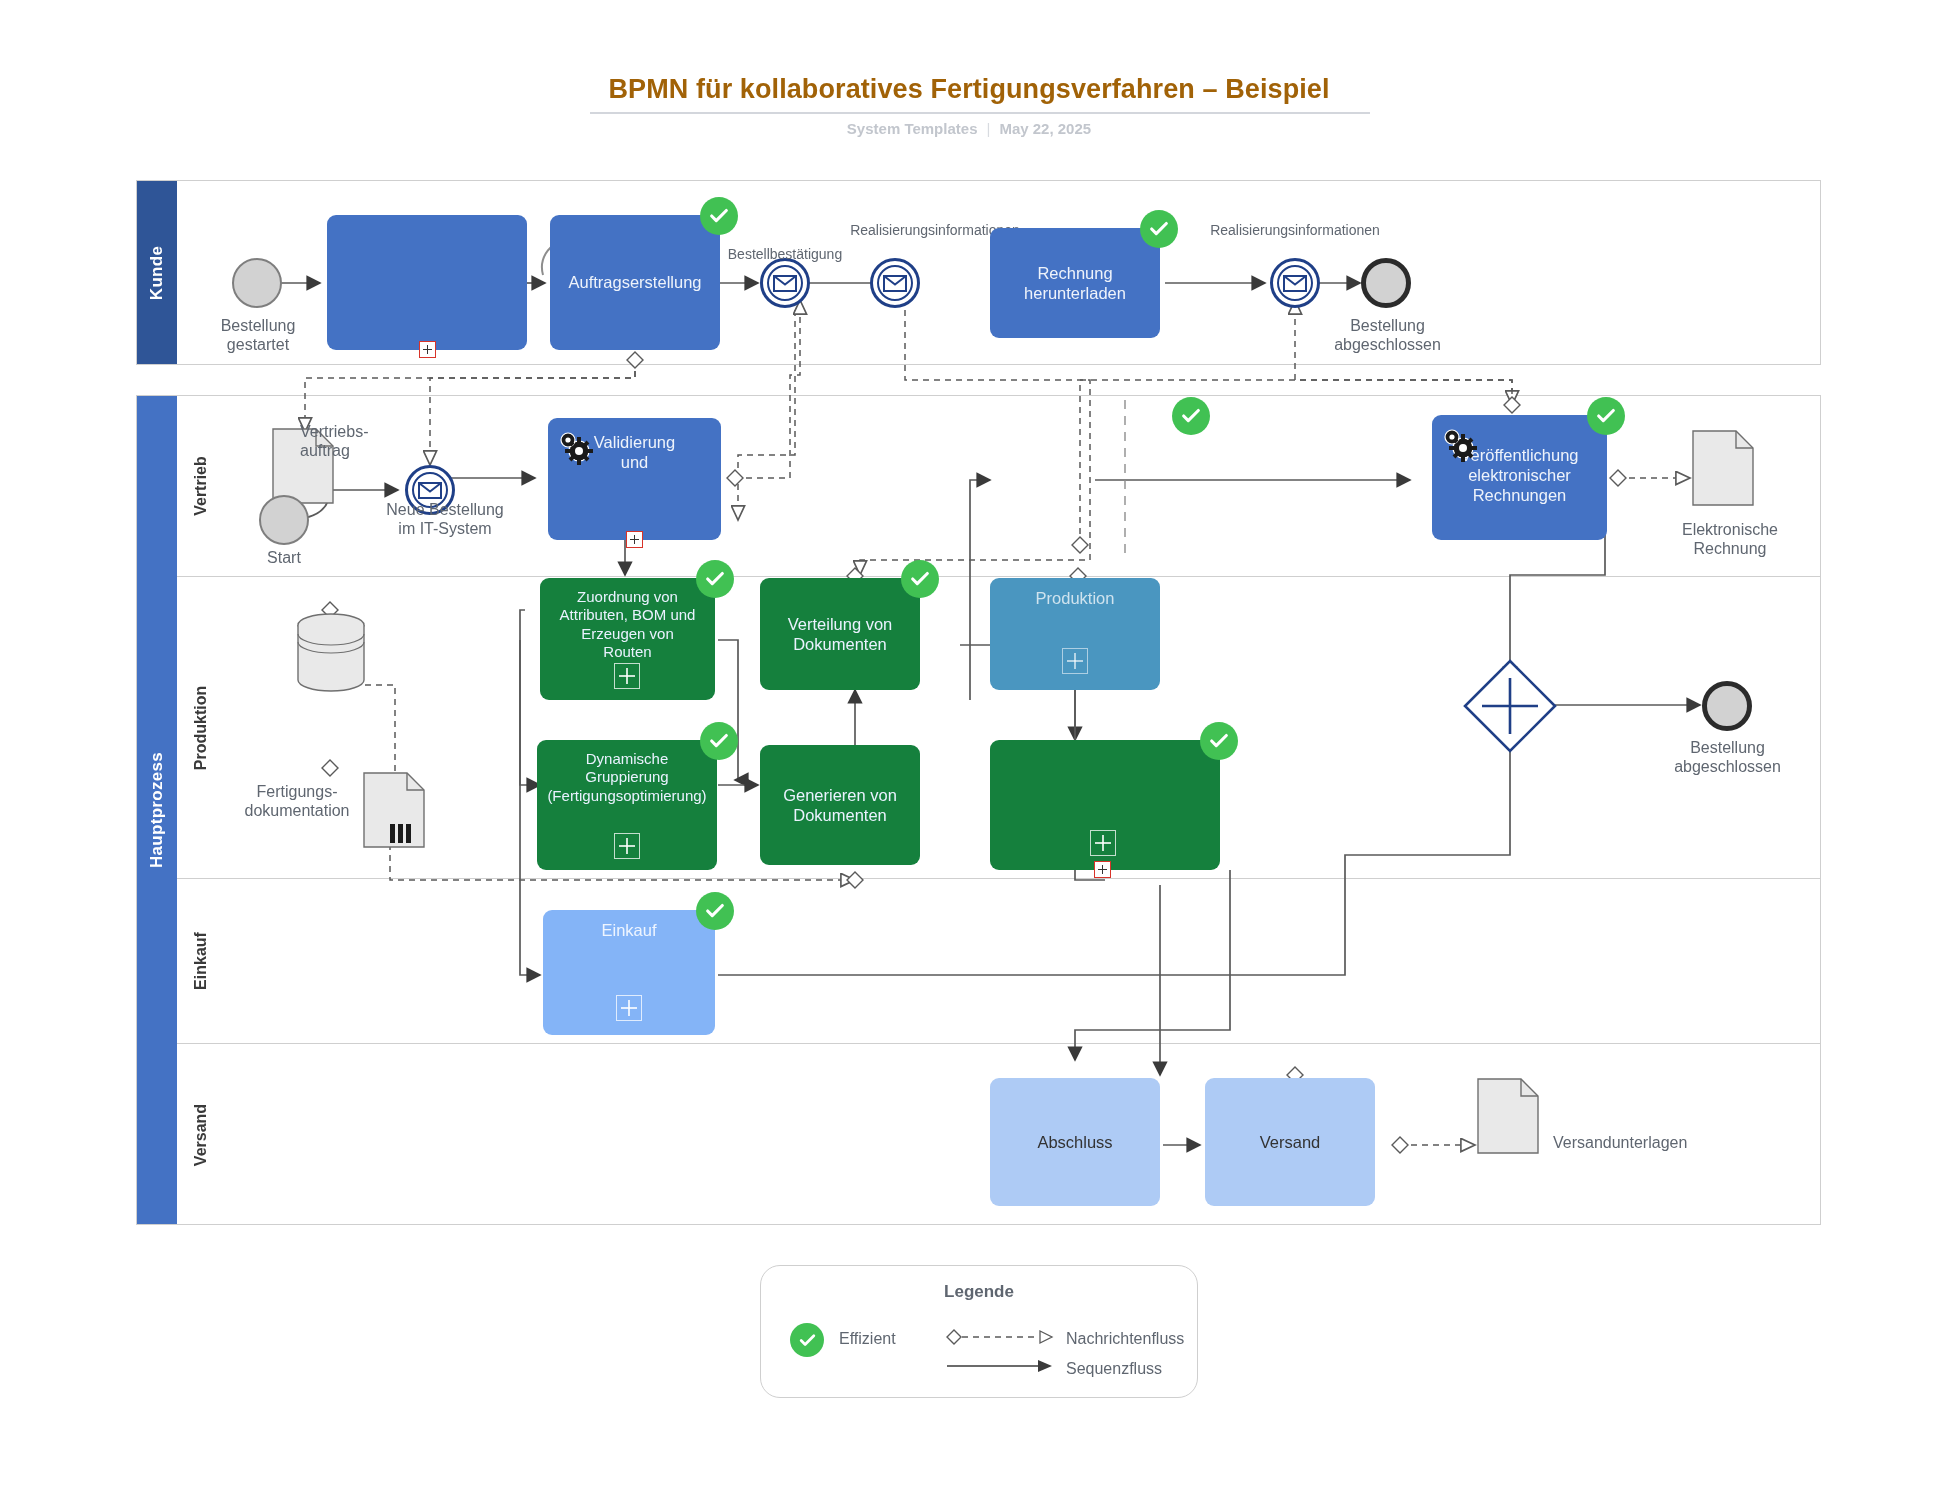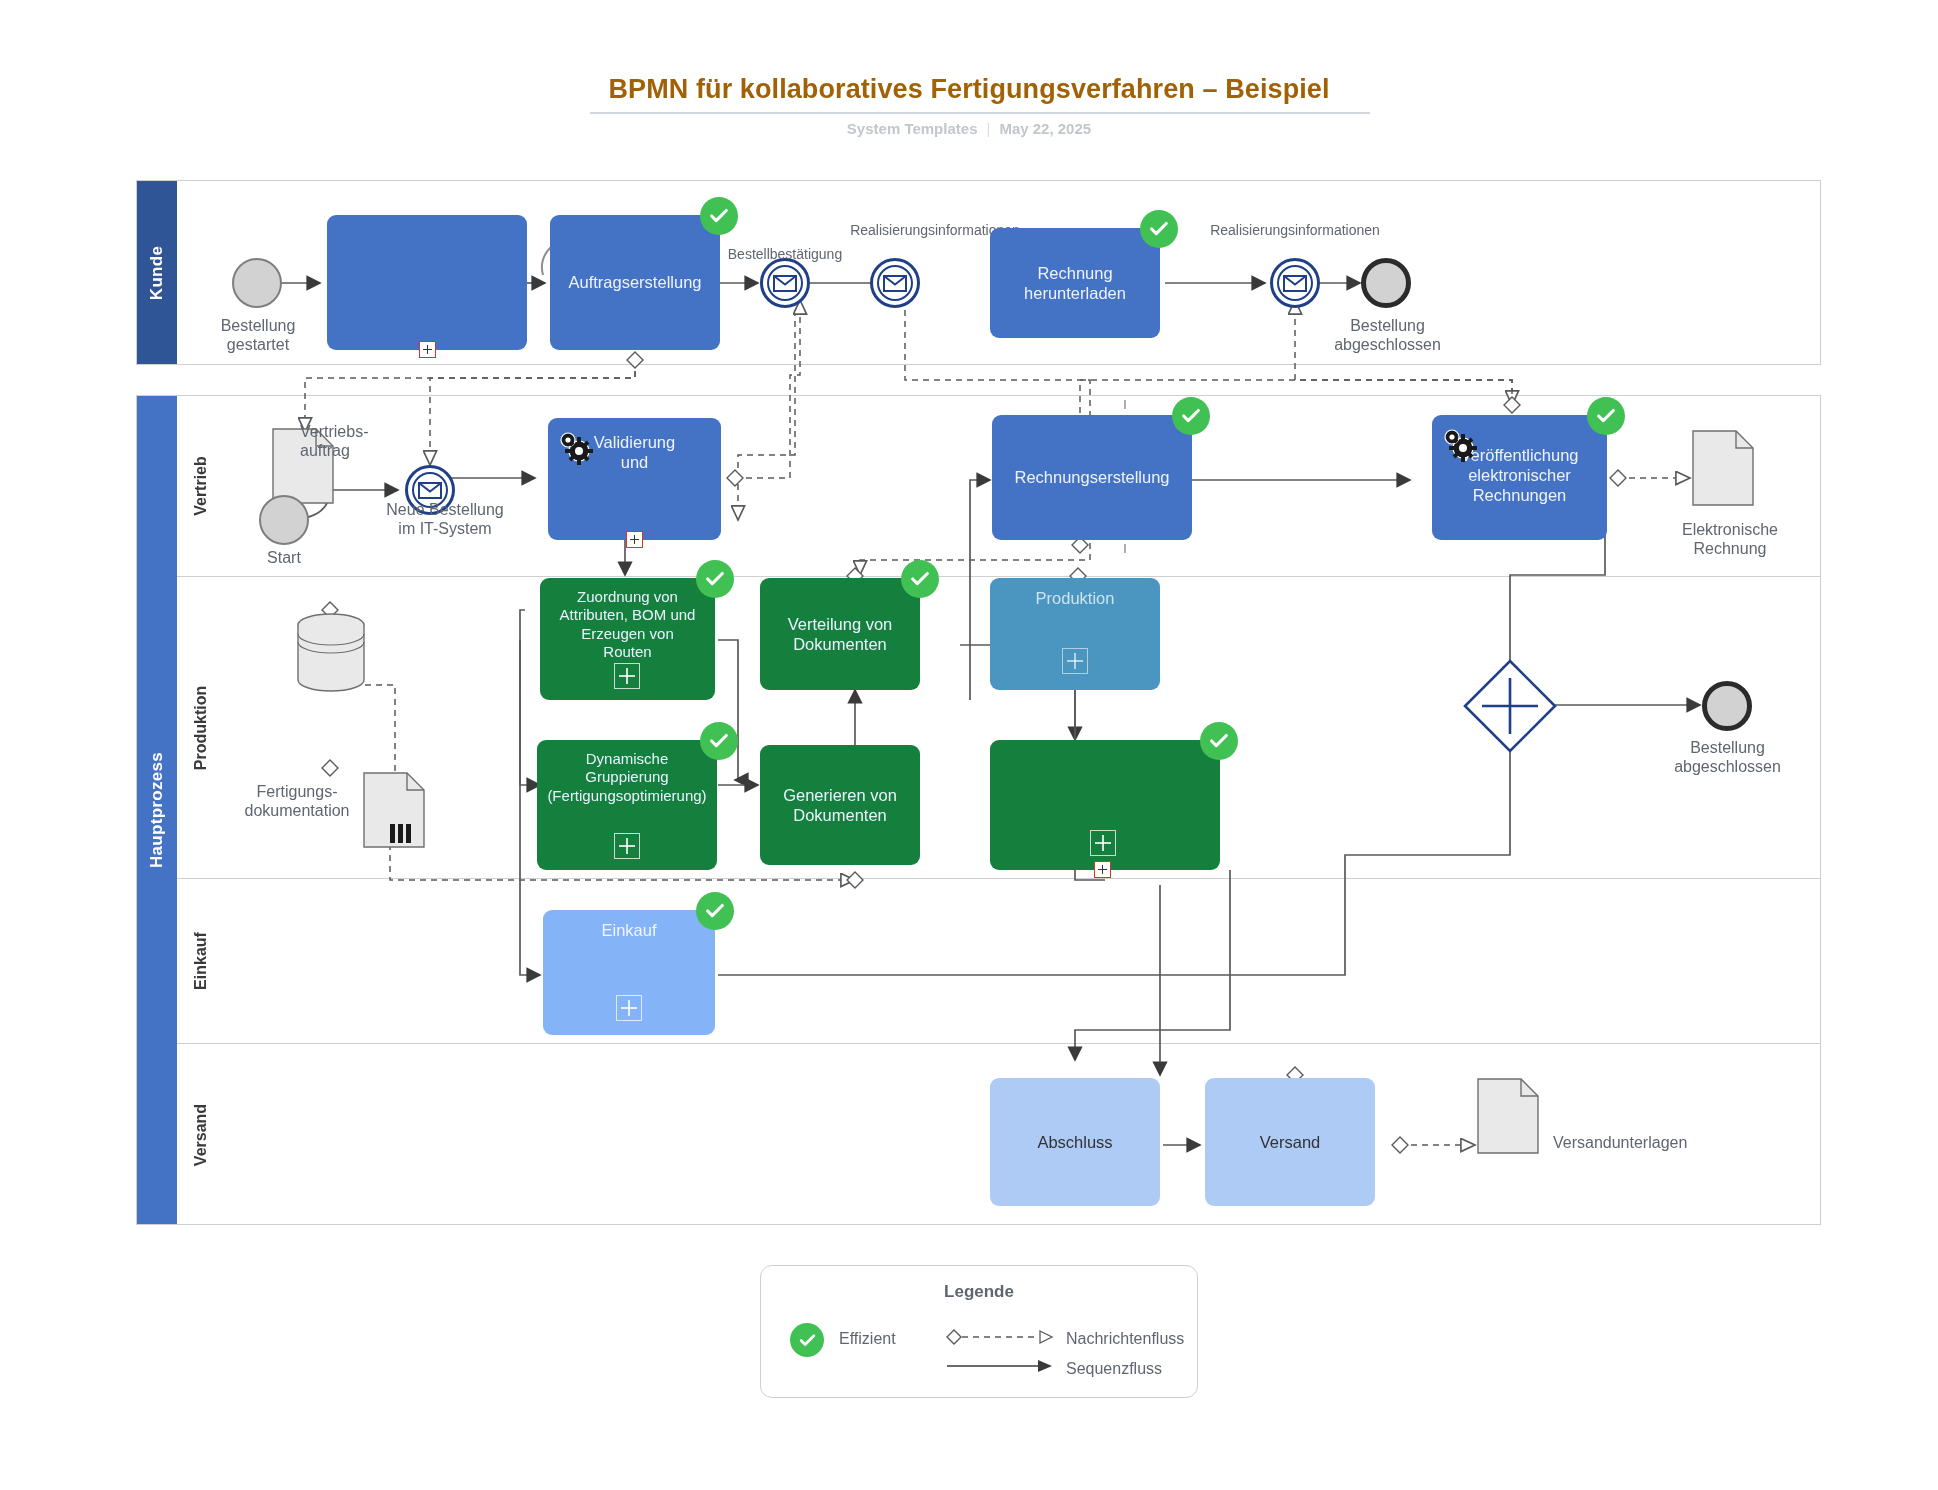--- a/index.html
+++ b/index.html
@@ -63,21 +63,21 @@
   .msg .inner{position:absolute;inset:4px;border-radius:50%;border:2.5px solid #1f3f87;box-sizing:border-box;}
 
   
   .gw{position:absolute;}
   
   .doc{position:absolute;}
   .lbl{position:absolute;color:#5f6670;font-size:16px;text-align:center;line-height:1.2;}
   .lbl.sm{font-size:14px;}
 
   
-  #legend{position:absolute;border:1px solid #cfcfcf;border-radius:12px;background:#fff;box-sizing:border-box;}
+  #legend{position:absolute;border:1px solid #cfcfcf;border-radius:20px;background:#fff;box-sizing:border-box;}
   #legend .ltitle{position:absolute;left:0;right:0;top:16px;text-align:center;font-weight:bold;font-size:17px;color:#5f6670;}
   #legend .litem{position:absolute;color:#5f6670;font-size:16px;}
 </style>
 </head>
 <body>
 
 <div id="title">BPMN für kollaboratives Fertigungsverfahren – Beispiel</div>
 <div id="title-rule"></div>
 <div id="subtitle">
   <span>System Templates</span><span class="sep">|</span><span>May 22, 2025</span>
@@ -310,23 +310,20 @@
       </g>
       <circle cx="23" cy="23" r="4" fill="#fff"></circle>
       <circle cx="12" cy="12" r="2.6" fill="#fff"></circle>
       <g stroke="#1a1a1a" stroke-width="4">
         <path d="M23,9 V14 M23,32 V37 M9,23 H14 M32,23 H37 M14,14 L17,17 M29,29 L32,32 M32,14 L29,17 M17,29 L14,32"></path>
       </g>
     </svg>
     <div class="redbox" style="left:78px;top:113px;"></div>
   </div>
 
-  <div class="task t-dark mid" style="left:992px;top:415px;width:200px;height:125px;">
-    <div class="tl">Rechnungserstellung</div>
-  </div>
   <div class="chk" style="left:1172px;top:397px;">
     <svg viewBox="0 0 24 24">
         <path d="M20 6L9 17l-5-5" fill="none" stroke="#fff" stroke-width="3.4" stroke-linecap="round" stroke-linejoin="round"></path>
       </svg>
   </div>
 
   <div class="task t-dark" style="left:1432px;top:415px;width:175px;height:125px;">
     <div class="tl" style="padding-top:30px;">
       <div><span>Veröffentlichung</span><br>
            <span>elektronischer</span><br>

